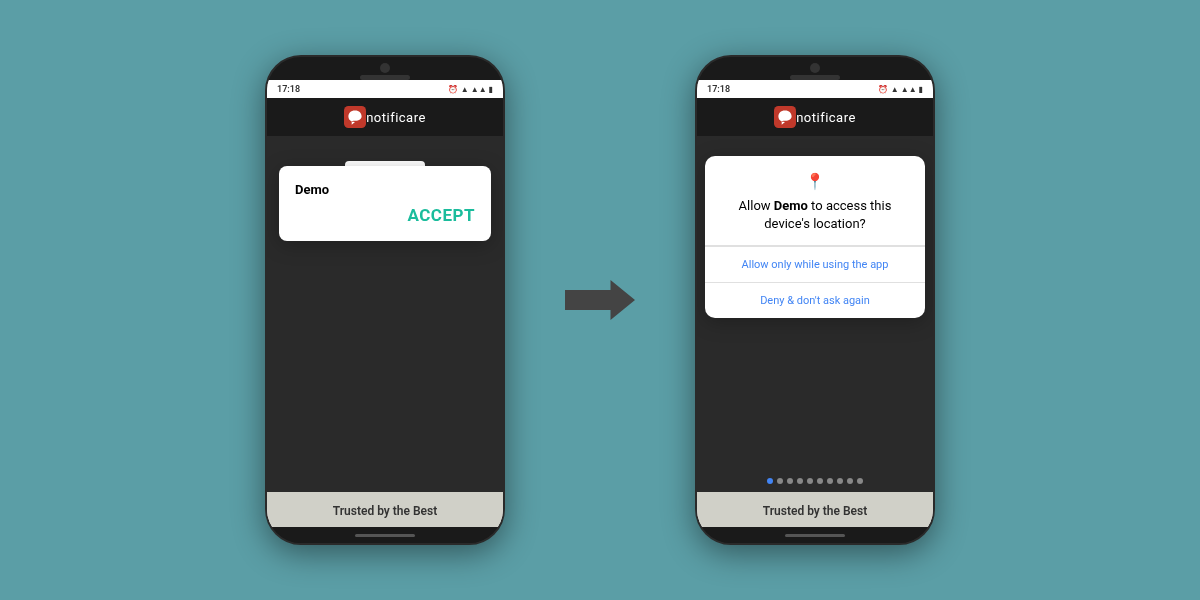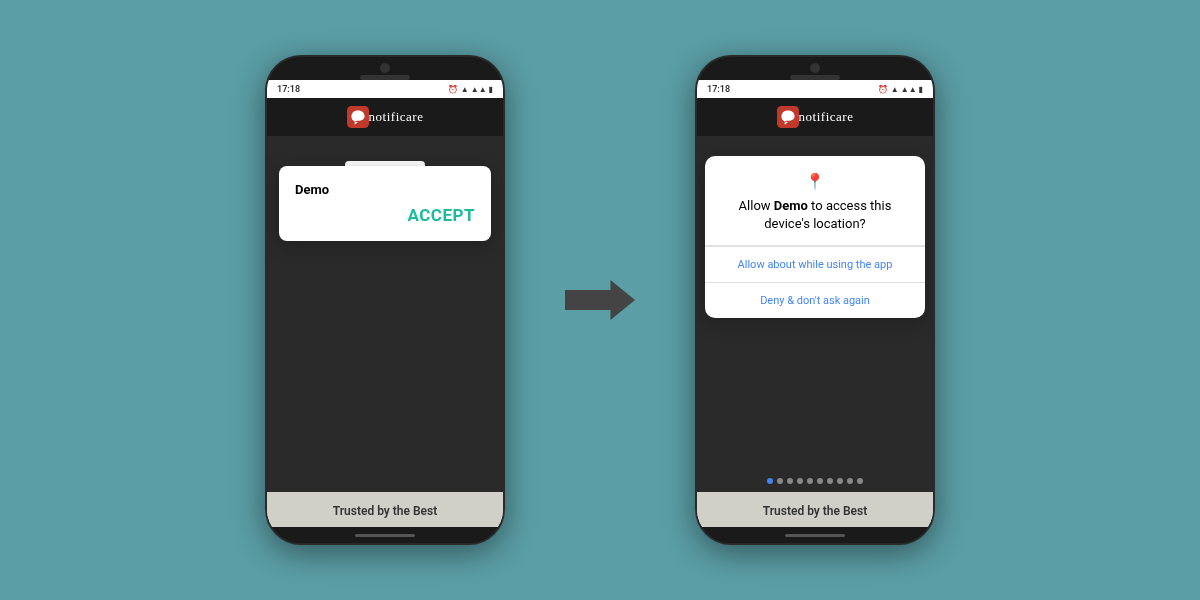--- a/index.html
+++ b/index.html
@@ -106,21 +106,20 @@
       display: flex;
       align-items: center;
       justify-content: center;
       padding: 8px 12px;
       gap: 6px;
     }
 
     .notificare-logo {
       display: flex;
       align-items: center;
-      font-family: Liberation Serif, serif;
     }
 
     .logo-icon {
       width: 22px;
       height: 22px;
     }
 
     .logo-text {
       color: #fff;
       font-size: 13px;
@@ -511,21 +510,21 @@
 
         <div class="location-dialog">
           <div class="location-dialog-content">
             <span class="location-pin-icon">📍</span>
             <div class="location-title">
               <span>Allow </span><strong>Demo</strong><span> to access this device's location?</span>
             </div>
           </div>
           <div class="location-divider"></div>
           <div class="location-divider"></div>
-          <div class="location-option">Allow about while using the app</div>
+          <div class="location-option">Allow only while using the app</div>
           <div class="location-divider"></div>
           <div class="location-option">Deny &amp; don't ask again</div>
         </div>
 
       </div>
 
       <div class="bottom-area">
         <div style="height:22px;"></div>
         <div class="page-dots">
           <div class="dot active"></div>

